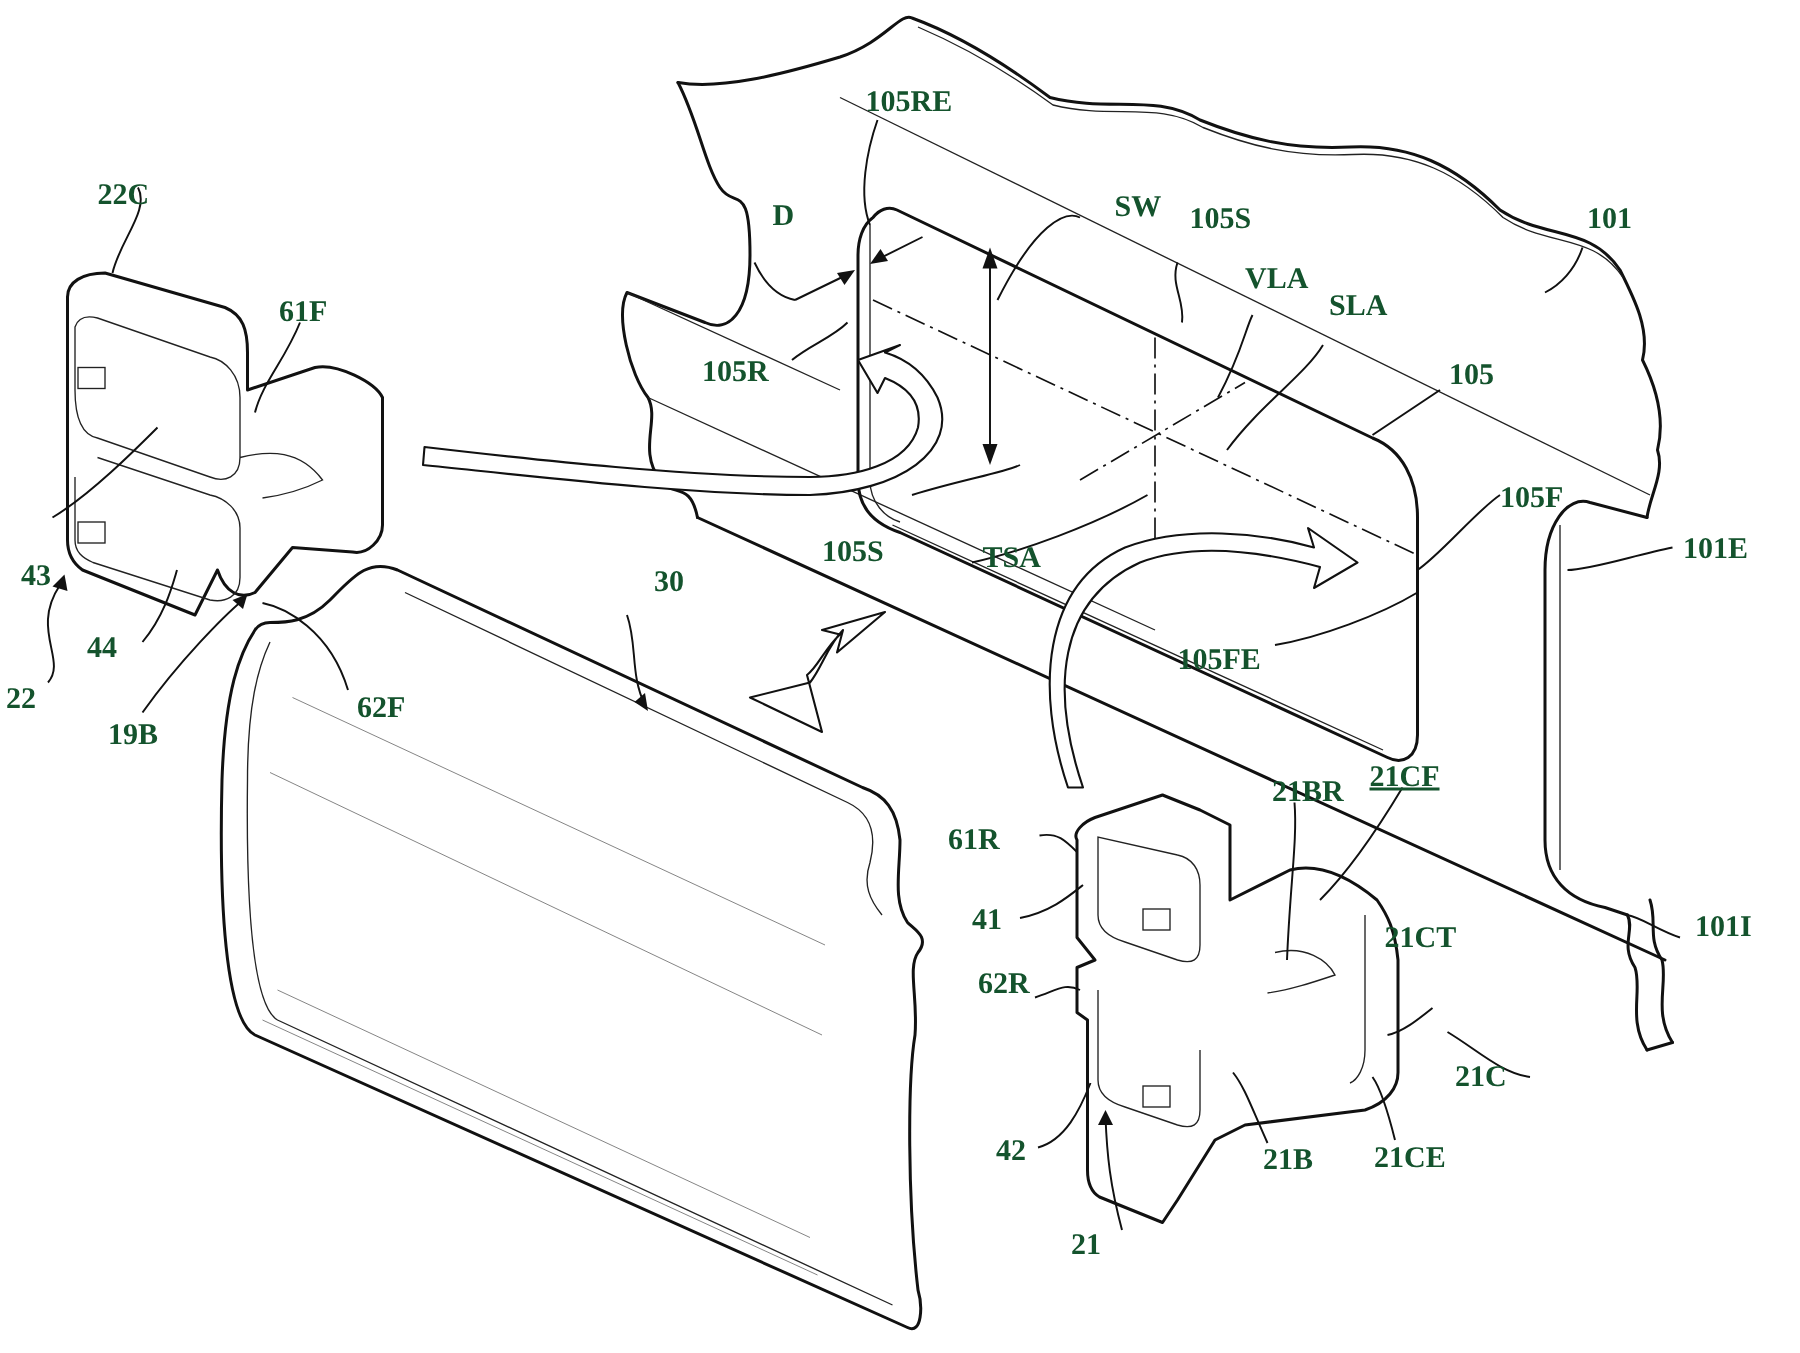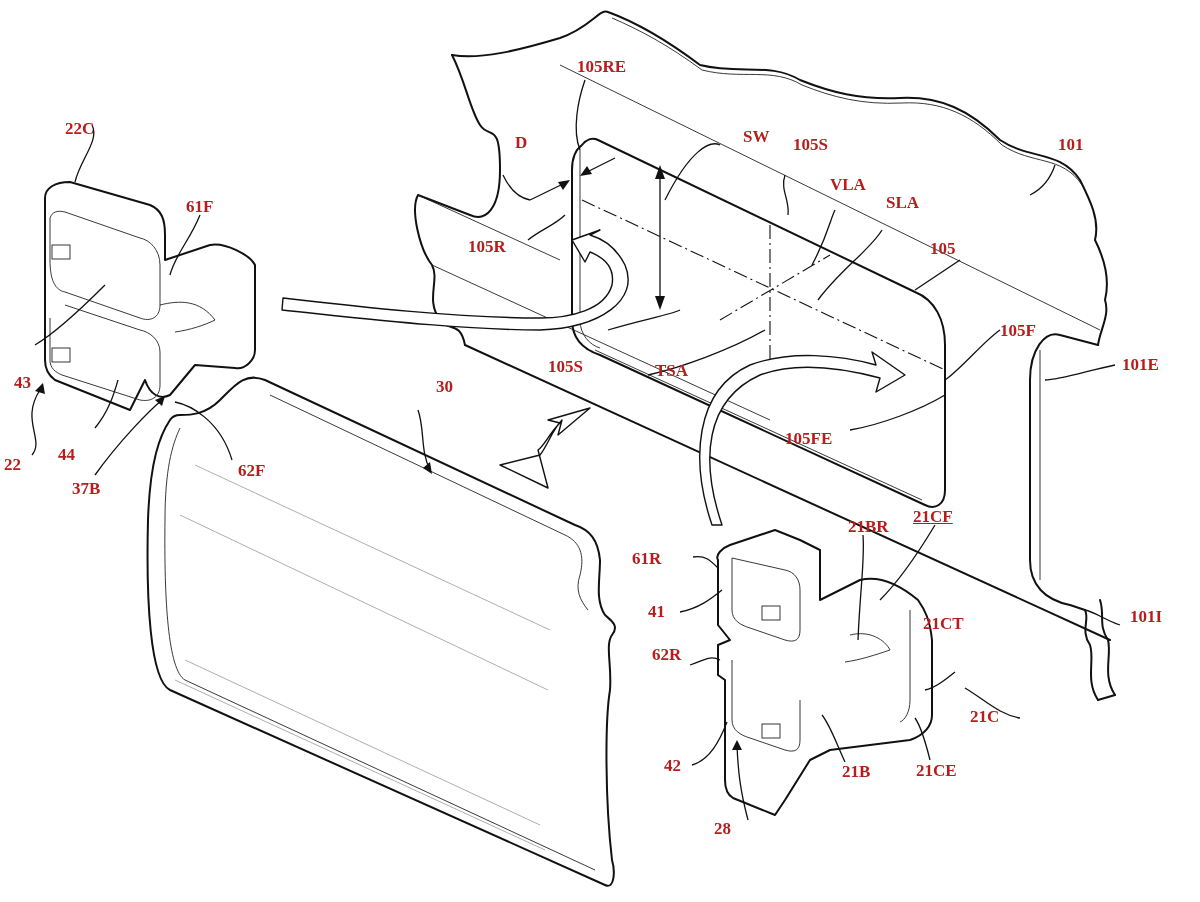--- a/index.html
+++ b/index.html
@@ -1,18 +1,18 @@
 <!DOCTYPE html>
 <html><head>
 <meta charset="utf-8">
 <style>
   html, body { margin: 0; padding: 0; background: #ffffff; }
   #canvas { position: relative; width: 1200px; height: 902px; overflow: hidden; background: #fff; }
   svg { position: absolute; left: 0; top: 0; }
-  .lbl { position: absolute; font-family: "Liberation Serif", serif; font-weight: bold; font-size: 17px; color: #b91c1c; white-space: nowrap; line-height: 1; }
+  .lbl { position: absolute; font-family: "Liberation Serif", serif; font-weight: bold; font-size: 20px; color: #14532d; white-space: nowrap; line-height: 1; }
   .thick { fill: none; stroke: #111; stroke-width: 2; stroke-linejoin: round; stroke-linecap: round; }
   .thin { fill: none; stroke: #222; stroke-width: 0.9; }
   .hair { fill: none; stroke: #777; stroke-width: 0.6; }
   .lead { fill: none; stroke: #111; stroke-width: 1.3; }
   .dash { fill: none; stroke: #111; stroke-width: 1.1; stroke-dasharray: 14 4 2 4; }
   .arrowbody { fill: #fff; stroke: #111; stroke-width: 1.4; stroke-linejoin: round; }
 </style>
 </head>
 <body>
 
@@ -135,44 +135,44 @@
     <path class="lead" d="M845,762 C835,740 830,725 822,715"></path>
     <path class="lead" d="M930,760 C925,740 920,725 915,718"></path>
     <path class="lead" d="M748,820 C740,790 738,770 737,745"></path>
     <path d="M737,740 l-5,10 l10,0 z" fill="#111"></path>
   </g>
 </svg>
 
 <span class="lbl" style="left:65px;top:120px;">22C</span>
 <span class="lbl" style="left:186px;top:198px;">61F</span>
 <span class="lbl" style="left:14px;top:346px;margin-top:28px;">43</span>
-<span class="lbl" style="left:58px;top:446px;">44</span>
+<span class="lbl" style="left:58px;top:422px;">44</span>
 <span class="lbl" style="left:4px;top:456px;">22</span>
-<span class="lbl" style="left:72px;top:480px;">37B</span>
+<span class="lbl" style="left:72px;top:480px;">19B</span>
 <span class="lbl" style="left:238px;top:462px;">62F</span>
 <span class="lbl" style="left:436px;top:378px;">30</span>
 <span class="lbl" style="left:577px;top:58px;">105RE</span>
 <span class="lbl" style="left:515px;top:134px;">D</span>
 <span class="lbl" style="left:743px;top:128px;">SW</span>
 <span class="lbl" style="left:793px;top:136px;">105S</span>
 <span class="lbl" style="left:830px;top:176px;">VLA</span>
 <span class="lbl" style="left:886px;top:194px;">SLA</span>
 <span class="lbl" style="left:1058px;top:136px;">101</span>
 <span class="lbl" style="left:468px;top:238px;">105R</span>
-<span class="lbl" style="left:930px;top:240px;">105</span>
+<span class="lbl" style="left:966px;top:240px;">105</span>
 <span class="lbl" style="left:548px;top:358px;">105S</span>
 <span class="lbl" style="left:655px;top:362px;">TSA</span>
 <span class="lbl" style="left:1000px;top:322px;">105F</span>
 <span class="lbl" style="left:1122px;top:356px;">101E</span>
 <span class="lbl" style="left:785px;top:430px;">105FE</span>
 <span class="lbl" style="left:1130px;top:608px;">101I</span>
 <span class="lbl" style="left:632px;top:550px;">61R</span>
 <span class="lbl" style="left:848px;top:518px;">21BR</span>
 <span class="lbl" style="left:913px;top:508px;text-decoration:underline;">21CF</span>
 <span class="lbl" style="left:648px;top:603px;">41</span>
 <span class="lbl" style="left:923px;top:615px;">21CT</span>
 <span class="lbl" style="left:628px;top:646px;margin-left:24px;">62R</span>
 <span class="lbl" style="left:970px;top:708px;text-align:right;">21C</span>
 <span class="lbl" style="left:664px;top:757px;text-align:right;">42</span>
 <span class="lbl" style="left:842px;top:763px;">21B</span>
 <span class="lbl" style="left:916px;top:762px;text-align:right;">21CE</span>
-<span class="lbl" style="left:714px;top:820px;">28</span>
+<span class="lbl" style="left:714px;top:820px;">21</span>
 </div>
 
 </body></html>

